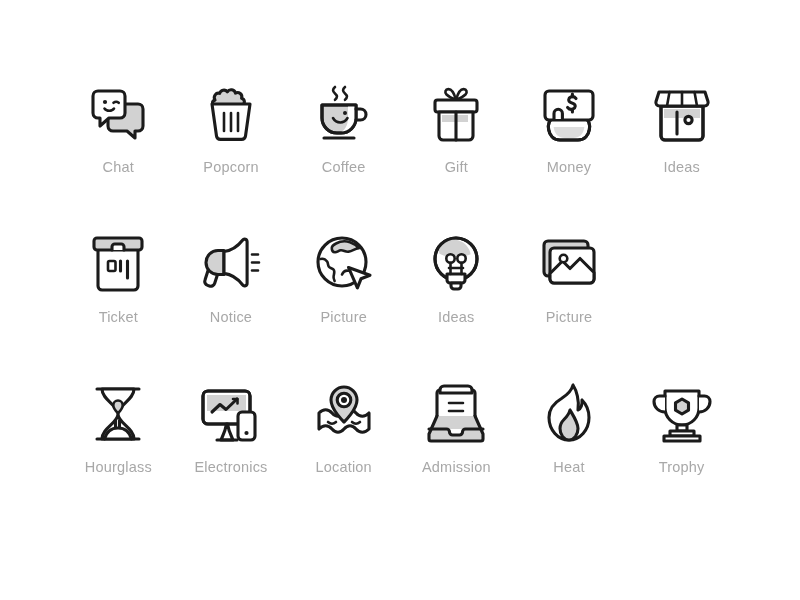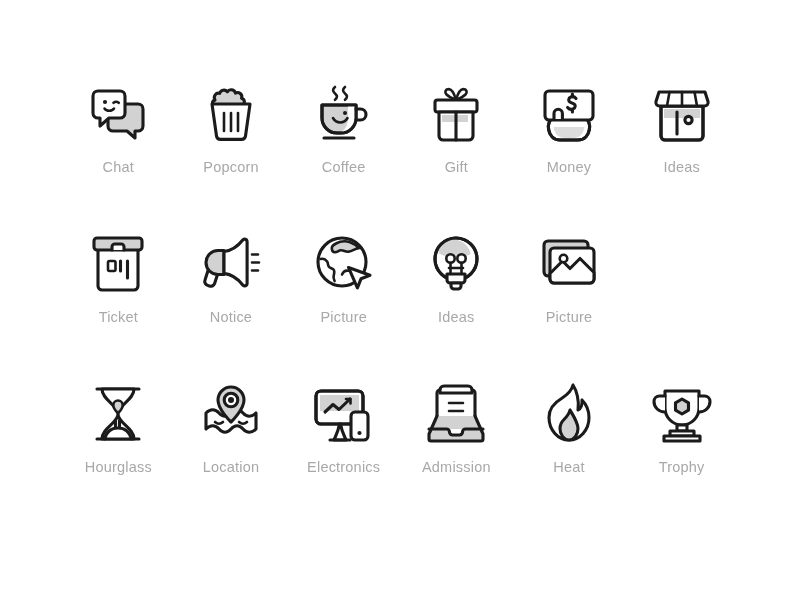--- a/index.html
+++ b/index.html
@@ -258,51 +258,51 @@
           <path class="ln" d="M33.5 42.5v7M37.5 42.5v7"></path>
           <path class="ln" d="M22.5 61c2-7 7-11 13.5-11s11.5 4 13.5 11"></path>
         </svg>
       </span>
       <span class="icon-label">Hourglass</span>
     </div>
 
     <div class="icon-cell">
       <span class="icon-art">
         <svg viewBox="0 0 72 72">
-          <path class="ln fill-white" d="M11 35c4.2-4.3 9.2-4.3 13 0 3.9 4.3 8.1 4.3 12 0 3.9-4.3 8.1-4.3 12 0 3.8 4.3 8.8 4.3 13 0v16c-4.2 4.3-9.2 4.3-13 0-3.9-4.3-8.1-4.3-12 0-3.9 4.3-8.1 4.3-12 0-3.8-4.3-8.8-4.3-13 0V35z"></path>
-          <path class="ln-thin" d="M20 44c2.6 2.3 5.4 2.3 8 0"></path>
-          <path class="ln-thin" d="M44 44c2.6 2.3 5.4 2.3 8 0"></path>
-          <path class="ln fill-gray" d="M36 9c7.2 0 13 5.8 13 13 0 9.8-13 22-13 22S23 31.8 23 22c0-7.2 5.8-13 13-13z"></path>
-          <circle class="ln fill-white" cx="36" cy="22" r="6.8"></circle>
-          <circle class="fill-dark" cx="36" cy="22" r="3"></circle>
-        </svg>
-      </span>
-      <span class="icon-label">Location</span>
-    </div>
-
-    <div class="icon-cell">
-      <span class="icon-art">
-        <svg viewBox="0 0 72 72">
           <rect class="ln fill-white" x="8" y="13" width="47" height="33" rx="5"></rect>
           <path class="fill-gray" d="M12 17h39v16H12z"></path>
           <rect class="ln" x="8" y="13" width="47" height="33" rx="5"></rect>
           <path class="ln" d="m17 34 8-7.5 6 5 11-10.5"></path>
           <path class="ln-thin" d="M38 21h4.5v4.5"></path>
           <path class="ln fill-white" d="M26 62c1.5-4 4-7.5 5.5-16h1c1.5 8.5 4 12 5.5 16H26z"></path>
           <path class="ln" d="M22 62h20"></path>
           <rect class="ln fill-white" x="43" y="34" width="17" height="28" rx="4"></rect>
           <circle class="fill-dark" cx="51.5" cy="55" r="2.1"></circle>
         </svg>
       </span>
       <span class="icon-label">Electronics</span>
     </div>
 
     <div class="icon-cell">
       <span class="icon-art">
         <svg viewBox="0 0 72 72">
+          <path class="ln fill-white" d="M11 35c4.2-4.3 9.2-4.3 13 0 3.9 4.3 8.1 4.3 12 0 3.9-4.3 8.1-4.3 12 0 3.8 4.3 8.8 4.3 13 0v16c-4.2 4.3-9.2 4.3-13 0-3.9-4.3-8.1-4.3-12 0-3.9 4.3-8.1 4.3-12 0-3.8-4.3-8.8-4.3-13 0V35z"></path>
+          <path class="ln-thin" d="M20 44c2.6 2.3 5.4 2.3 8 0"></path>
+          <path class="ln-thin" d="M44 44c2.6 2.3 5.4 2.3 8 0"></path>
+          <path class="ln fill-gray" d="M36 9c7.2 0 13 5.8 13 13 0 9.8-13 22-13 22S23 31.8 23 22c0-7.2 5.8-13 13-13z"></path>
+          <circle class="ln fill-white" cx="36" cy="22" r="6.8"></circle>
+          <circle class="fill-dark" cx="36" cy="22" r="3"></circle>
+        </svg>
+      </span>
+      <span class="icon-label">Location</span>
+    </div>
+
+    <div class="icon-cell">
+      <span class="icon-art">
+        <svg viewBox="0 0 72 72">
           <path class="ln fill-white" d="M20 12h32a3 3 0 0 1 3 3v33H17V15a3 3 0 0 1 3-3z"></path>
           <path class="ln fill-white" d="M20 12c0-2.2 1.8-4 4-4h24c2.2 0 4 1.8 4 4v3H20v-3z"></path>
           <path class="ln-thin" d="M29 25h14M29 33h14"></path>
           <path class="ln fill-gray" d="M17 38 9 56v5a2 2 0 0 0 2 2h50a2 2 0 0 0 2-2v-5l-8-18"></path>
           <path class="ln fill-white" d="M9 51h17.5a3 3 0 0 1 3 3 3 3 0 0 0 3 3h7a3 3 0 0 0 3-3 3 3 0 0 1 3-3H63"></path>
         </svg>
       </span>
       <span class="icon-label">Admission</span>
     </div>
 

